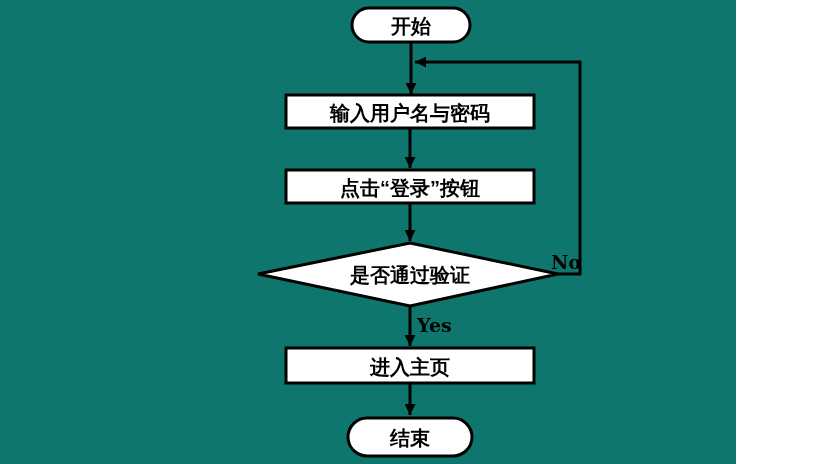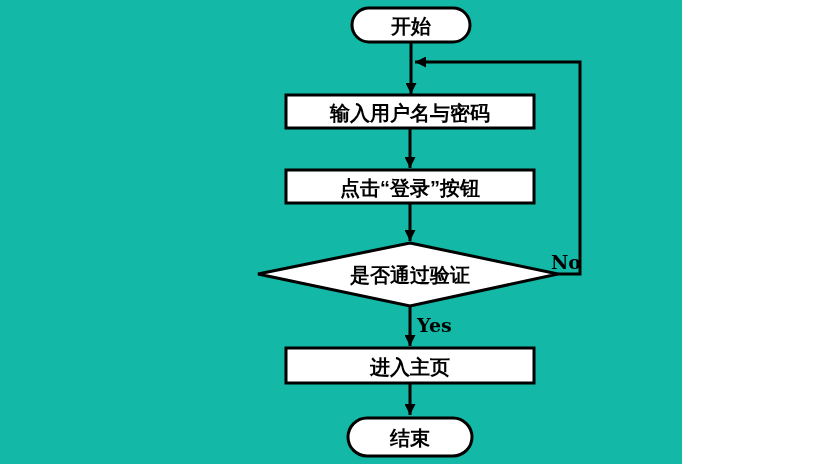--- a/index.html
+++ b/index.html
@@ -2,23 +2,23 @@
 <html><head>
 <meta charset="utf-8">
 <style>
   html, body {
     margin: 0;
     padding: 0;
     background: #ffffff;
   }
   .stage {
     position: relative;
-    width: 682px;
+    width: 736px;
     height: 464px;
-    background: #14b8a6;
+    background: #0f766e;
     overflow: hidden;
   }
   svg { display: block; }
   .shape {
     fill: #ffffff;
     stroke: #000000;
     stroke-width: 3;
   }
   .edge {
     fill: none;

